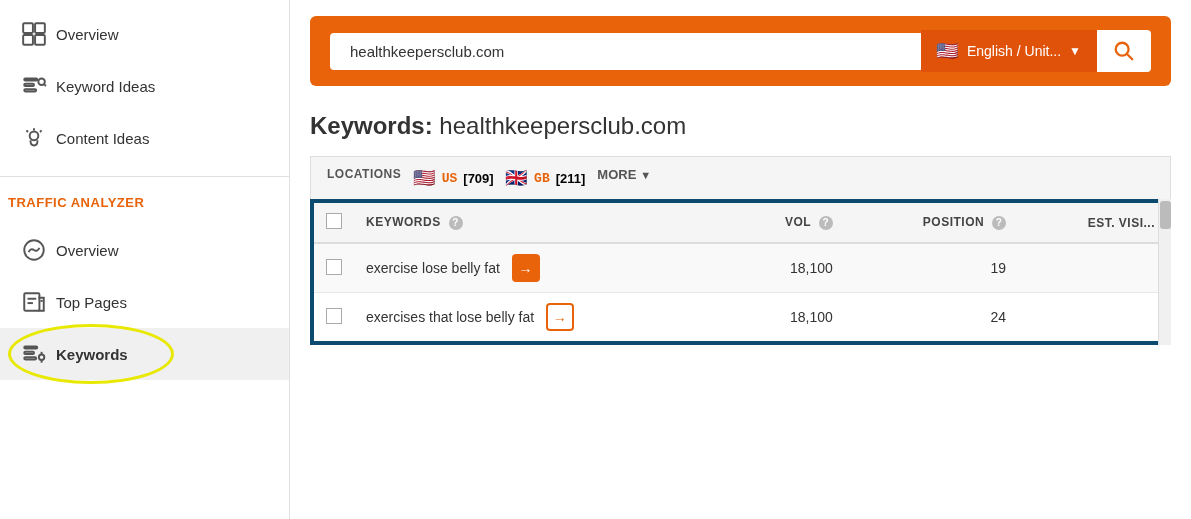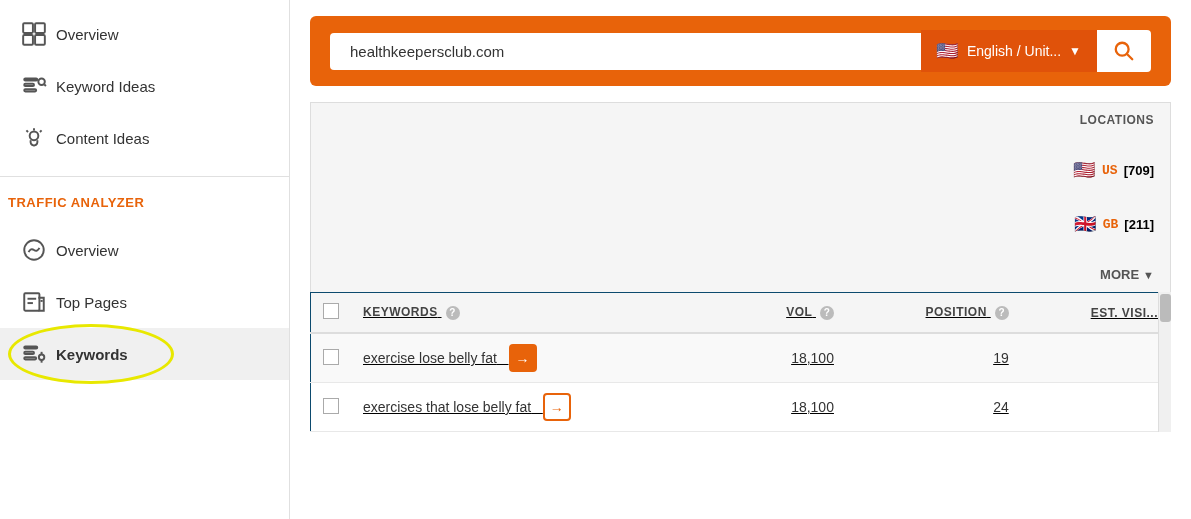--- a/index.html
+++ b/index.html
@@ -135,30 +135,29 @@
     
     .table-area {
       flex: 1;
       overflow: hidden;
       padding: 0 20px;
     }
 
     
     .locations-bar {
       display: flex;
-      align-items: flex-end;
+      align-items: flex-start;
       background: #f5f5f5;
       border: 1px solid #ddd;
       border-bottom: none;
       padding: 10px 16px;
-      gap: 32px;
+      gap: 12px;
       font-size: 13px;
       font-weight: bold;
       color: #555;
-      flex-direction: column;
     }
     .location-item {
       display: flex;
       align-items: center;
       gap: 6px;
       cursor: pointer;
     }
     .location-item .flag { font-size: 18px; }
     .location-item .country-code { color: #e8630a; font-family: Liberation Mono, monospace; }
     .location-item .count { color: #000000; }
@@ -170,23 +169,22 @@
       color: #555;
       font-weight: bold;
       font-size: 13px;
     }
     .chevron { font-size: 11px; }
 
     
     .data-table {
       width: 100%;
       border-collapse: collapse;
-      border: 1px solid #0c4a6e;
+      border: 4px solid #0c4a6e;
       font-size: 14px;
-      text-decoration: underline;
     }
     .data-table thead tr {
       background: #f5f5f5;
       border-bottom: 2px solid #ddd;
     }
     .data-table thead th {
       padding: 10px 12px;
       text-align: left;
       font-weight: bold;
       color: #444;
@@ -354,20 +352,23 @@
       <span style="font-size:12px;">▼</span>
     </div>
     <button class="search-btn">
       <svg viewBox="0 0 24 24" xmlns="http://www.w3.org/2000/svg">
         <circle cx="10" cy="10" r="7" stroke="#e8630a" stroke-width="2.5" fill="none"></circle>
         <line x1="15.5" y1="15.5" x2="21" y2="21" stroke="#e8630a" stroke-width="2.5" stroke-linecap="round"></line>
       </svg>
     </button>
   </div>
 
+  <div class="page-title">
+    <strong>Keywords:</strong><span> healthkeepersclub.com</span>
+  </div>
 
   <div class="table-area">
 
     <div class="locations-bar">
       <span style="font-size:12px; letter-spacing:0.5px;">LOCATIONS</span>
       <div class="location-item">
         <span class="flag">🇺🇸</span>
         <span class="country-code">US</span>
         <span class="count">[709]</span>
       </div>

